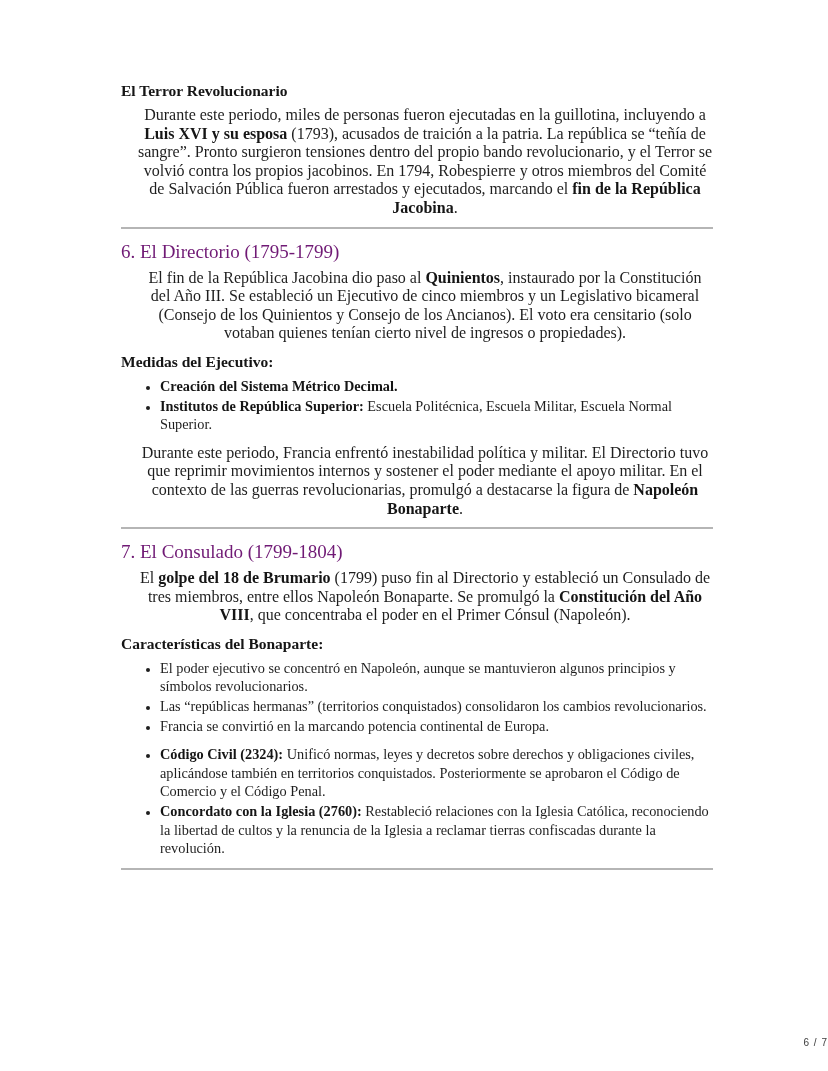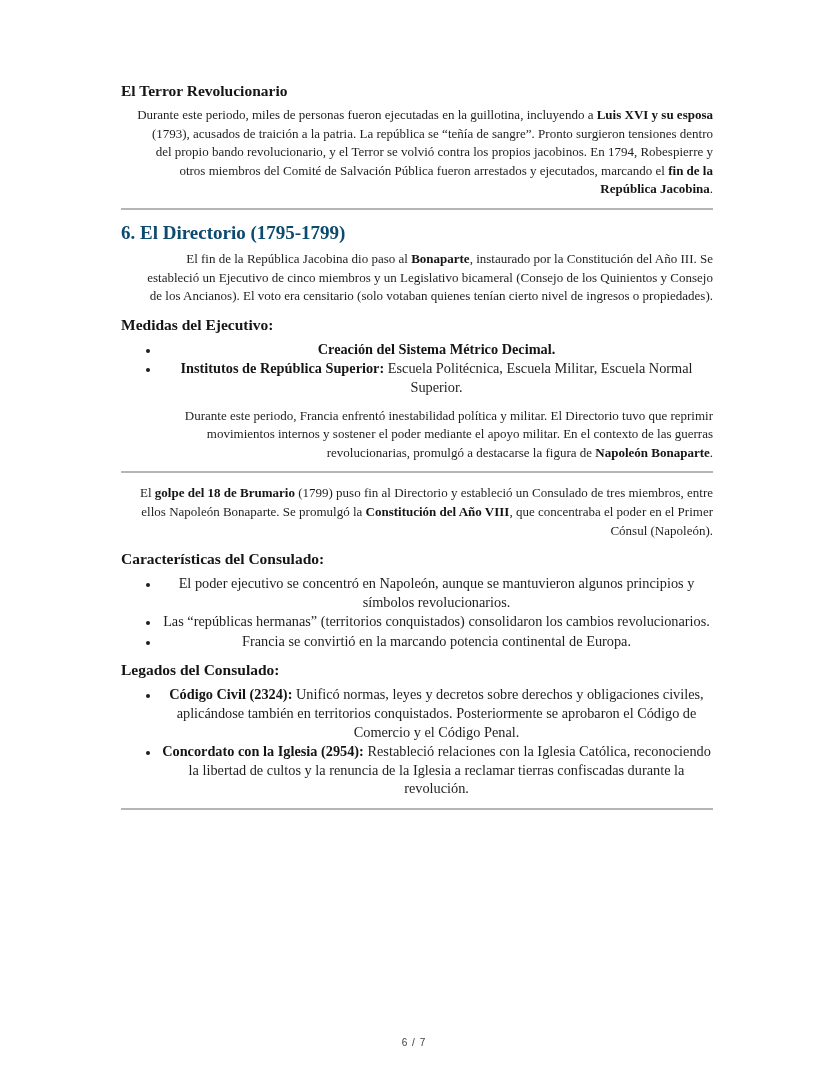--- a/index.html
+++ b/index.html
@@ -17,31 +17,31 @@
     overflow: hidden;
   }
   .content {
     position: absolute;
     left: 121px;
     top: 0;
     width: 592px;
     padding-top: 72px;
   }
   .content p {
-    font-size: 13px;
+    font-size: 16px;
     line-height: 18.6px;
     color: #1e1e1e;
     margin: 0 0 8px 16px;
-    text-align: right;
+    text-align: center;
   }
   .content h2 {
     font-size: 19px;
     line-height: 24px;
-    font-weight: bold;
-    color: #0c4a6e;
+    font-weight: normal;
+    color: #701a75;
     margin: 0 0 5px 0;
   }
   .content h3 {
     font-size: 15.5px;
     line-height: 20px;
     font-weight: bold;
     color: #151515;
     margin: 9px 0 5px 0;
   }
   .content b { font-weight: bold; color: #151515; }
@@ -52,60 +52,59 @@
   }
   .content ul {
     margin: 0 0 10px 0;
     padding-left: 39px;
     list-style: disc outside;
   }
   .content li {
     font-size: 14.3px;
     line-height: 18.6px;
     margin: 0 0 1px 0;
-    text-align: center;
   }
   .content li::marker { font-size: 12px; color: #1e1e1e; }
   .footer {
     position: absolute;
     left: 0;
     width: 828px;
     top: 1037px;
-    text-align: center;
+    text-align: right;
     font-family: "Liberation Sans", "DejaVu Sans", sans-serif;
     font-size: 10px;
     letter-spacing: 1px;
     color: #3c3c3c;
   }
 </style>
 </head>
 <body>
 
 <div class="page">
   <div class="content">
       <h3>El Terror Revolucionario</h3>
       <p><span>Durante este periodo, miles de personas fueron ejecutadas en la guillotina, incluyendo a </span><b>Luis XVI y su esposa</b><span> (1793), acusados de traición a la patria. La república se “teñía de sangre”. Pronto surgieron tensiones dentro del propio bando revolucionario, y el Terror se volvió contra los propios jacobinos. En 1794, Robespierre y otros miembros del Comité de Salvación Pública fueron arrestados y ejecutados, marcando el </span><b>fin de la República Jacobina</b><span>.</span></p>
       <div class="rule"></div>
       <h2>6. El Directorio (1795-1799)</h2>
-      <p><span>El fin de la República Jacobina dio paso al </span><b>Bonaparte</b><span>, instaurado por la Constitución del Año III. Se estableció un Ejecutivo de cinco miembros y un Legislativo bicameral (Consejo de los Quinientos y Consejo de los Ancianos). El voto era censitario (solo votaban quienes tenían cierto nivel de ingresos o propiedades).</span></p>
+      <p><span>El fin de la República Jacobina dio paso al </span><b>Quinientos</b><span>, instaurado por la Constitución del Año III. Se estableció un Ejecutivo de cinco miembros y un Legislativo bicameral (Consejo de los Quinientos y Consejo de los Ancianos). El voto era censitario (solo votaban quienes tenían cierto nivel de ingresos o propiedades).</span></p>
       <h3>Medidas del Ejecutivo:</h3>
       <ul>
         <li><b>Creación del Sistema Métrico Decimal.</b></li>
         <li><b>Institutos de República Superior:</b><span> Escuela Politécnica, Escuela Militar, Escuela Normal Superior.</span></li>
       </ul>
       <p><span>Durante este periodo, Francia enfrentó inestabilidad política y militar. El Directorio tuvo que reprimir movimientos internos y sostener el poder mediante el apoyo militar. En el contexto de las guerras revolucionarias, promulgó a destacarse la figura de </span><b>Napoleón Bonaparte</b><span>.</span></p>
       <div class="rule"></div>
+      <h2>7. El Consulado (1799-1804)</h2>
       <p><span>El </span><b>golpe del 18 de Brumario</b><span> (1799) puso fin al Directorio y estableció un Consulado de tres miembros, entre ellos Napoleón Bonaparte. Se promulgó la </span><b>Constitución del Año VIII</b><span>, que concentraba el poder en el Primer Cónsul (Napoleón).</span></p>
-      <h3>Características del Consulado:</h3>
+      <h3>Características del Bonaparte:</h3>
       <ul>
         <li><span>El poder ejecutivo se concentró en Napoleón, aunque se mantuvieron algunos principios y símbolos revolucionarios.</span></li>
         <li><span>Las “repúblicas hermanas” (territorios conquistados) consolidaron los cambios revolucionarios.</span></li>
         <li><span>Francia se convirtió en la marcando potencia continental de Europa.</span></li>
       </ul>
-      <h3>Legados del Consulado:</h3>
       <ul>
         <li><b>Código Civil (2324):</b><span> Unificó normas, leyes y decretos sobre derechos y obligaciones civiles, aplicándose también en territorios conquistados. Posteriormente se aprobaron el Código de Comercio y el Código Penal.</span></li>
-        <li><b>Concordato con la Iglesia (2954):</b><span> Restableció relaciones con la Iglesia Católica, reconociendo la libertad de cultos y la renuncia de la Iglesia a reclamar tierras confiscadas durante la revolución.</span></li>
+        <li><b>Concordato con la Iglesia (2760):</b><span> Restableció relaciones con la Iglesia Católica, reconociendo la libertad de cultos y la renuncia de la Iglesia a reclamar tierras confiscadas durante la revolución.</span></li>
       </ul>
       <div class="rule"></div>
     </div>
   <div class="footer">6 / 7</div>
 </div>
 
 </body></html>

